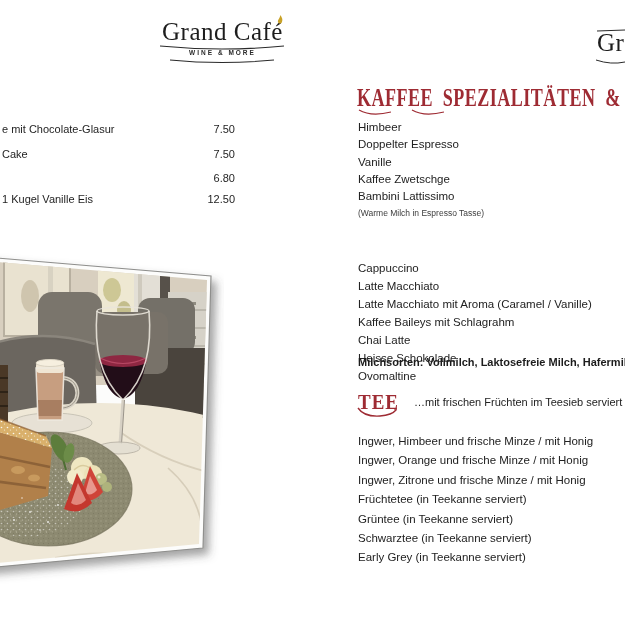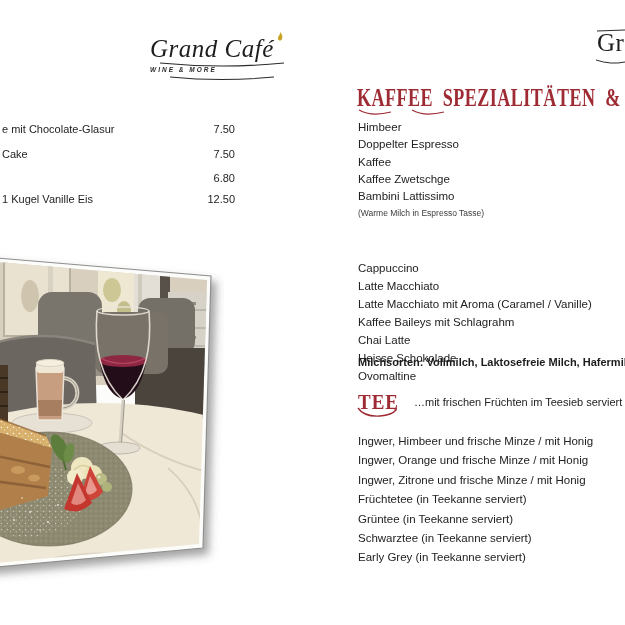--- a/index.html
+++ b/index.html
@@ -3,21 +3,21 @@
 <meta charset="utf-8">
 <style>
   html,body{margin:0;padding:0;}
   body{
     width:625px;height:625px;position:relative;overflow:hidden;
     background:#ffffff;
     font-family:"Liberation Sans", sans-serif;
     color:#1f1f1f;
   }
   
-  .logo-main{position:absolute;left:150px;top:36px;width:145px;text-align:left;font-style:italic;}
+  .logo-main{position:absolute;left:150px;top:19px;width:145px;text-align:center;}
   .logo-brand{
     font-family:"Liberation Serif", serif;
     font-size:25px;font-weight:400;color:#1d1d1d;letter-spacing:0.5px;
     line-height:26px;white-space:nowrap;position:relative;
   }
   .logo-flame{position:absolute;right:11px;top:-4px;}
   .logo-tagline-wrap{position:relative;margin-top:-2px;height:20px;}
   .logo-tagline{
     font-size:6.5px;letter-spacing:2px;color:#2b2b2b;font-weight:700;
     position:absolute;left:0;right:0;top:6px;
@@ -109,21 +109,21 @@
 <div class="right-col">
   <div class="coffee-title deco">KAFFEE SPEZIALITÄTEN &amp; MEHR</div>
   <svg class="title-swash" width="150" height="10" viewBox="0 0 150 10">
     <path d="M2,2 Q14,9 34,4" stroke="#9e2b33" stroke-width="1.2" fill="none"></path>
     <path d="M55,2 Q67,9 87,4" stroke="#9e2b33" stroke-width="1.2" fill="none"></path>
   </svg>
 
   <ul class="plain-list coffee-list1">
     <li>Himbeer</li>
     <li>Doppelter Espresso</li>
-    <li>Kaffee</li>
+    <li>Vanille</li>
     <li>Kaffee Zwetschge</li>
     <li>Bambini Lattissimo</li>
   </ul>
 
   <div class="coffee-note">(Warme Milch in Espresso Tasse)</div>
 
   <ul class="plain-list coffee-list2">
     <li>Cappuccino</li>
     <li>Latte Macchiato</li>
     <li>Latte Macchiato mit Aroma (Caramel / Vanille)</li>

